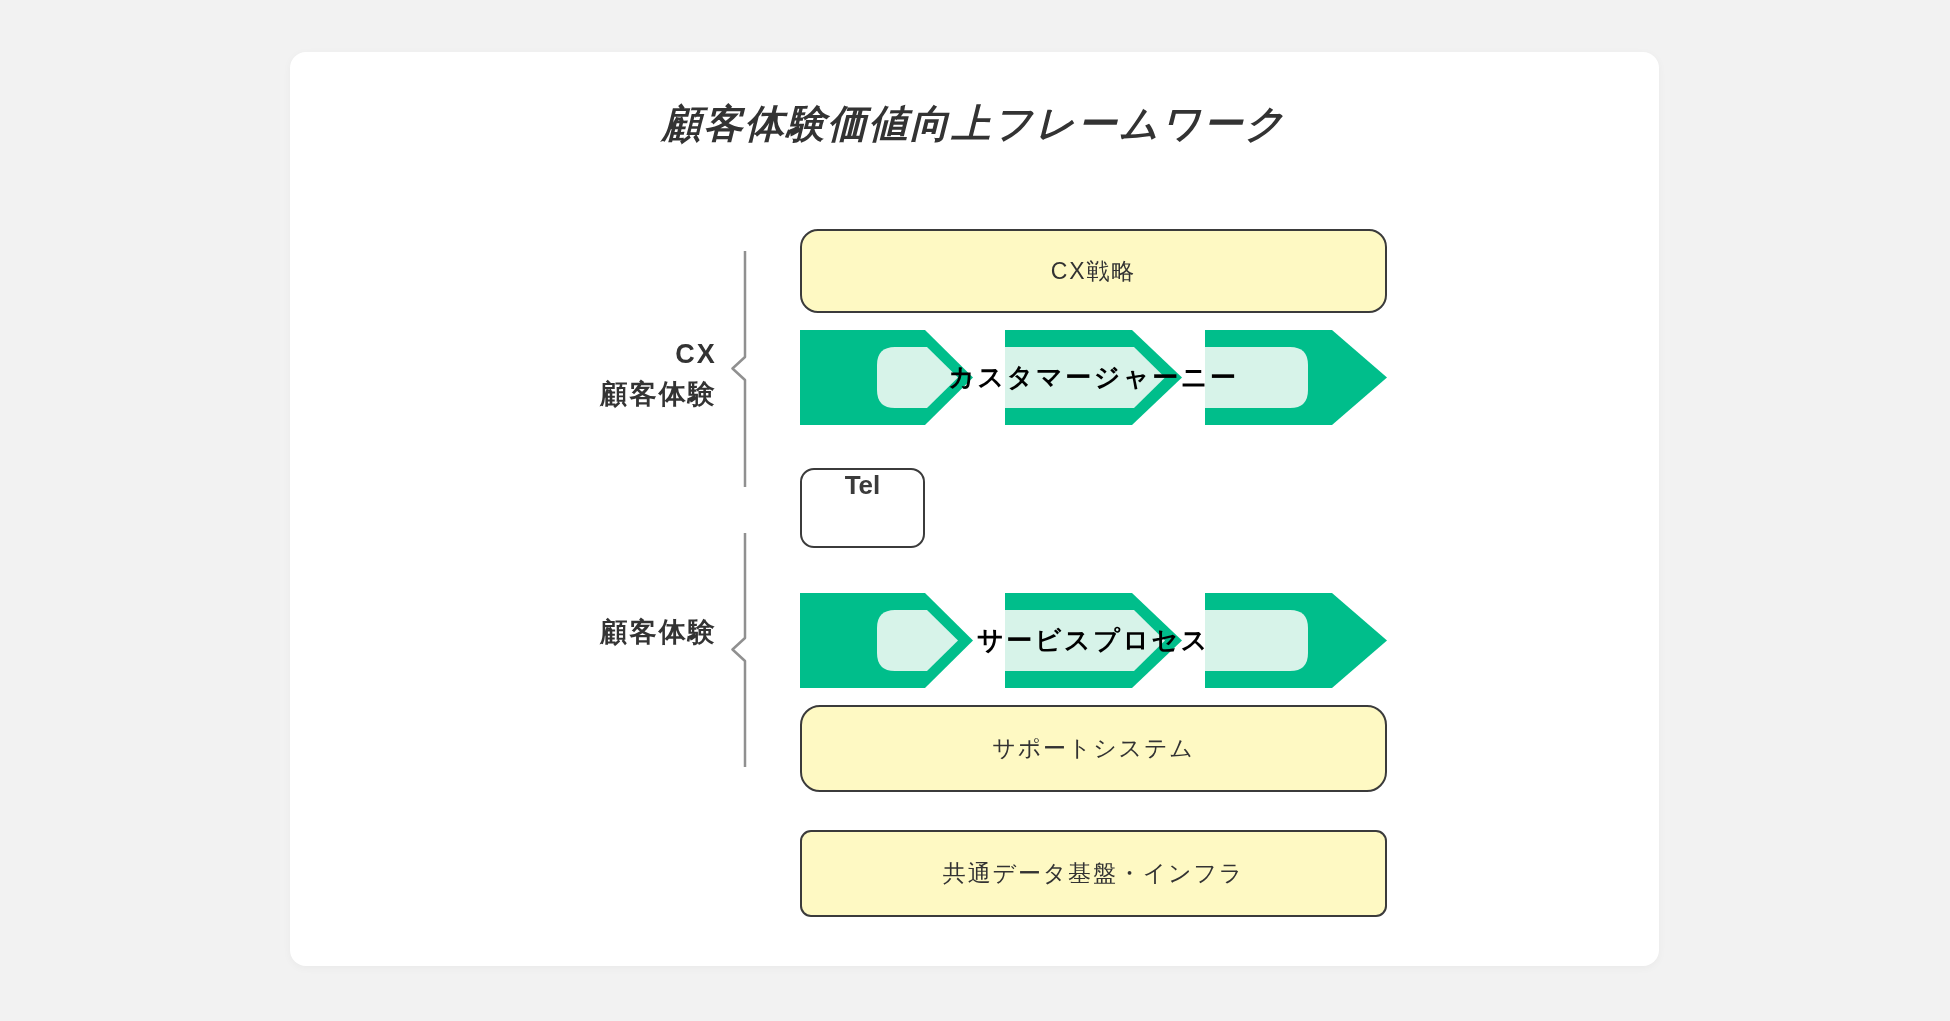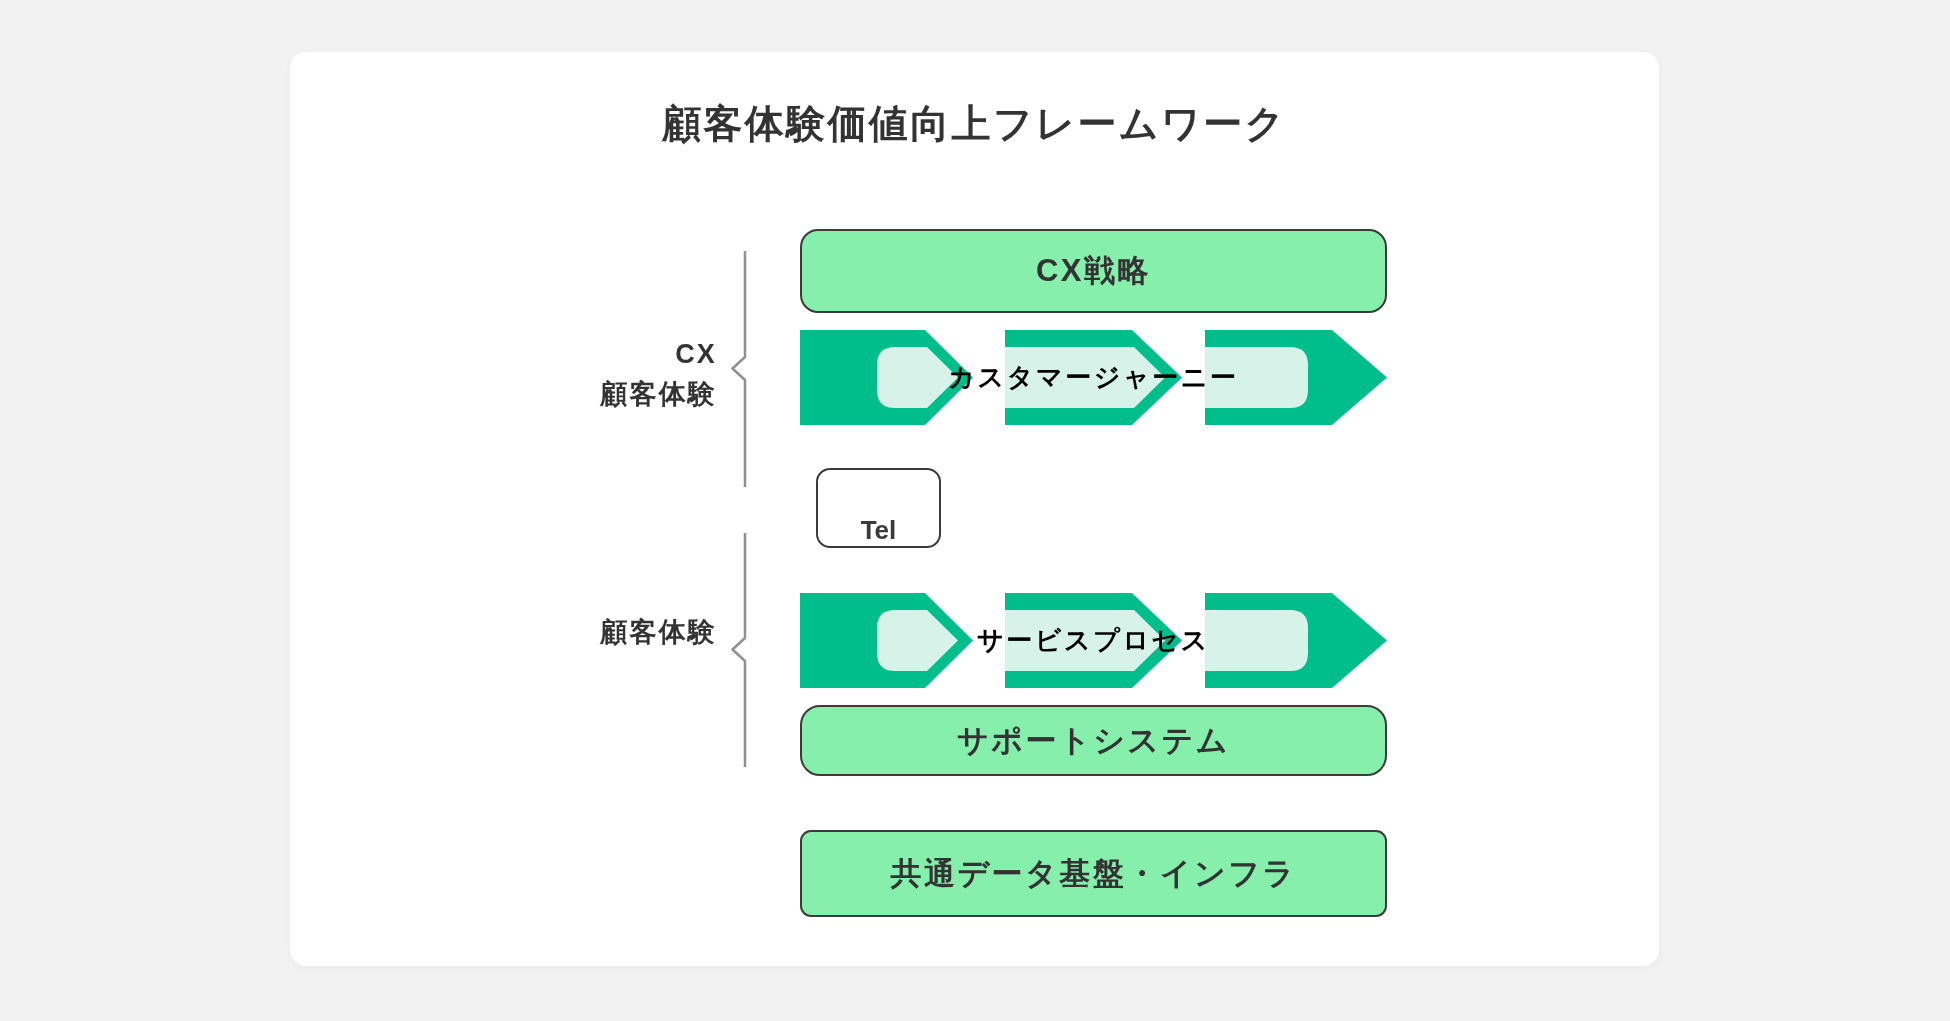--- a/index.html
+++ b/index.html
@@ -10,40 +10,40 @@
     color:#333333;
   }
   .card{
     position:absolute;left:290px;top:52px;width:1369px;height:914px;
     background:#FFFFFF;border-radius:16px;
     box-shadow:0 2px 8px rgba(0,0,0,0.04);
   }
   .title{
     position:absolute;left:290px;top:101px;width:1369px;
     text-align:center;font-size:39px;font-weight:700;letter-spacing:0.06em;
-    color:#333333;line-height:46px;
+    color:#333333;line-height:46px;font-style:italic;
   }
   .frame-box{
-    position:absolute;box-sizing:border-box;background:#86efac;
+    position:absolute;box-sizing:border-box;background:#fef9c3;
     border:2.5px solid #3B3B3B;border-radius:18px;
     display:flex;align-items:center;justify-content:center;
-    font-size:31px;font-weight:700;letter-spacing:0.08em;color:#333333;
+    font-size:23px;font-weight:400;letter-spacing:0.08em;color:#333333;
   }
   .box-cx-strategy{left:800px;top:229px;width:587px;height:84px;}
-  .box-support{left:800px;top:705px;width:587px;height:71px;border-radius:20px;}
+  .box-support{left:800px;top:705px;width:587px;height:87px;border-radius:20px;}
   .box-infra{left:800px;top:830px;width:587px;height:87px;border-radius:11px;}
   .channels{
     position:absolute;left:800px;top:468px;width:587px;height:80px;
     display:flex;justify-content:space-between;
   }
   .channel-box{
     position:relative;box-sizing:border-box;width:125px;height:80px;
     background:#FFFFFF;border:2.5px solid #3B3B3B;border-radius:14px;
-    display:flex;align-items:flex-end;justify-content:center;
-    font-size:26px;font-weight:700;color:#3B3B3B;margin-left:16px;
+    display:flex;align-items:flex-start;justify-content:center;
+    font-size:26px;font-weight:700;color:#3B3B3B;
   }
   .arrow-row{position:absolute;left:800px;width:587px;height:95px;}
   .arrow-row-1{top:330px;}
   .arrow-row-2{top:593px;}
   .arrow-row svg{position:absolute;left:0;top:0;display:block;}
   .arrow-label{
     position:absolute;inset:0;display:flex;align-items:center;justify-content:center;
     font-size:26px;font-weight:700;letter-spacing:0.10em;color:#000000;
   }
   .chev{fill:#00BE8B;}

